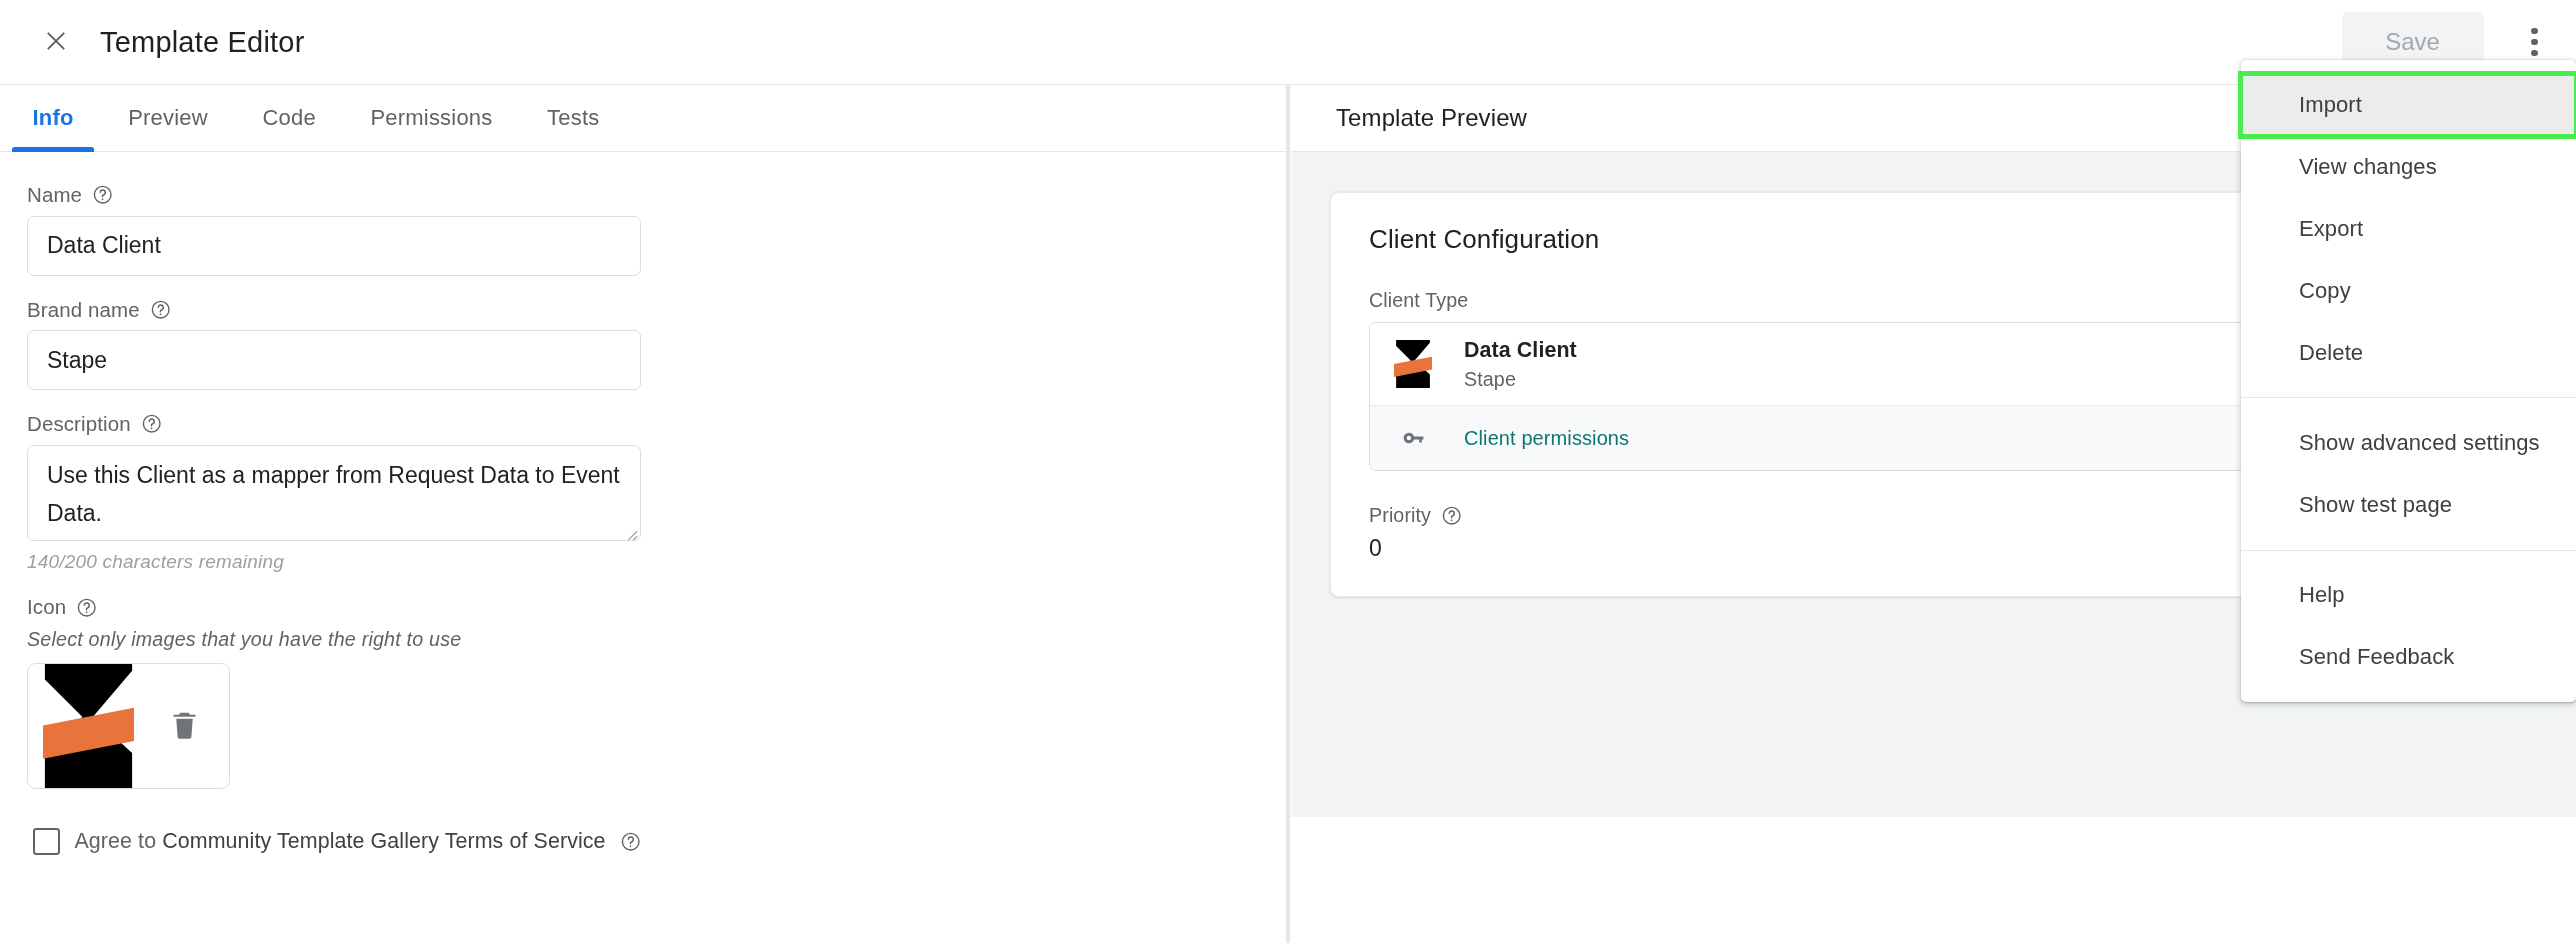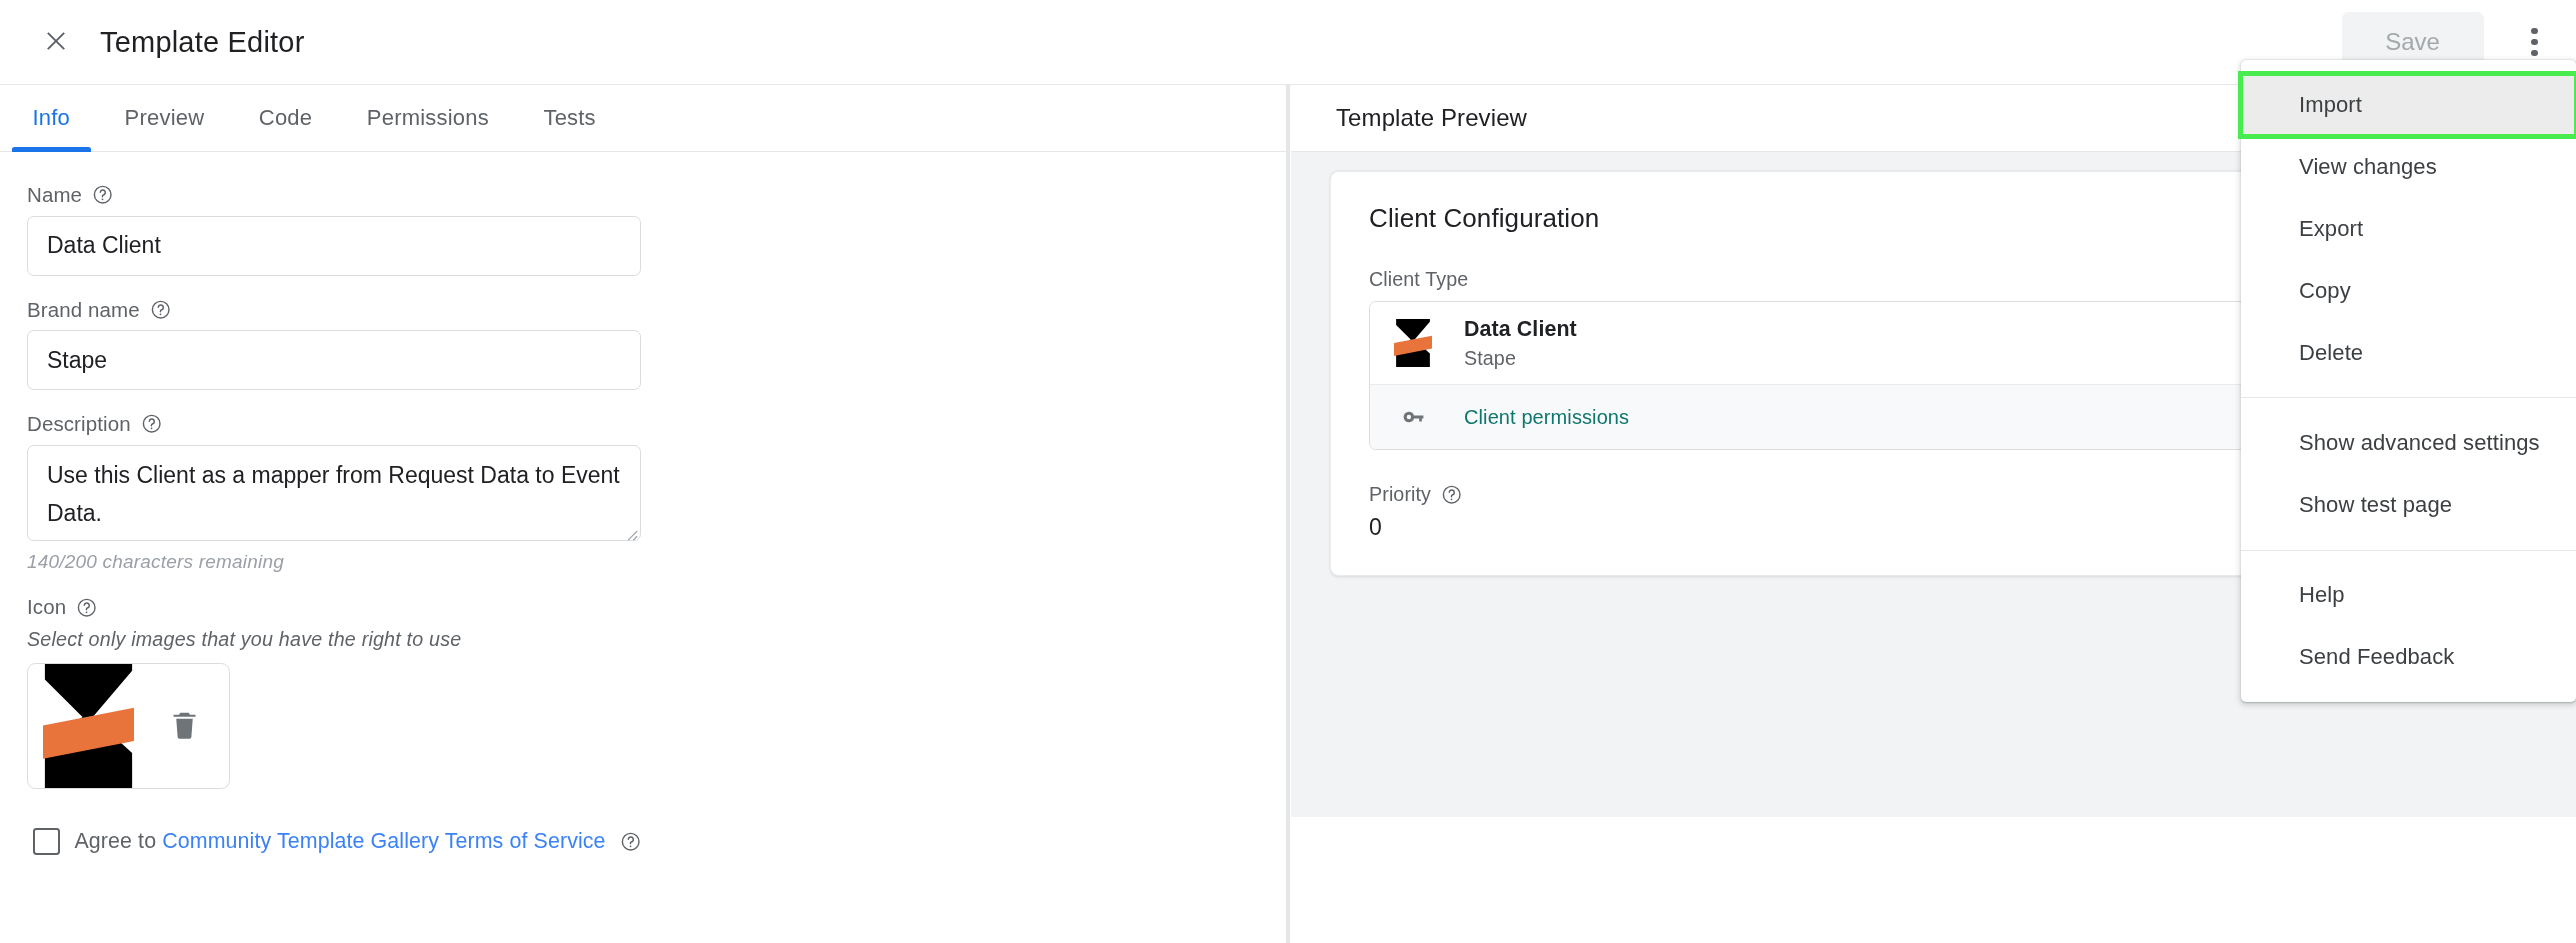--- a/index.html
+++ b/index.html
@@ -61,21 +61,21 @@
     border-bottom: 0.9px solid #e4e6e8; padding-left: 0px;
   }
   .tab {
     position: relative; display: flex; align-items: center;
     justify-content: center;
     padding: 0 20.5px; margin: 0 6.8px;
     font-size: 22px; color: #5f6368; cursor: pointer;
     letter-spacing: 0.2px;
   }
   .tab:first-child { margin-left: 12px; }
-  .tab.active { color: #1a73e8; font-weight: 400; }
+  .tab.active { color: #1a73e8; font-weight: 700; }
   .tab.active::after {
     content: ""; position: absolute; left: 0; right: 0; bottom: -0.9px;
     height: 5.1px; background: #1a73e8; border-radius: 2.6px 2.6px 0 0;
   }
 
   .form-area { padding: 31px 0 0 27px; }
   .field-block { margin-bottom: 22px; }
   .field-label-row {
     display: flex; align-items: center; gap: 10.3px;
     margin-bottom: 8.6px;
@@ -132,21 +132,21 @@
 
   .agree-row {
     display: flex; align-items: center; gap: 14.5px;
     margin-top: 39px; margin-left: 6px;
   }
   .checkbox {
     width: 27px; height: 27px; border: 2.6px solid #5f6368;
     border-radius: 3.4px; background: #fff; cursor: pointer; flex: 0 0 auto;
   }
   .agree-text { font-size: 21.4px; color: #5f6368; letter-spacing: 0.1px; }
-  .agree-link { color: #3b82f6; cursor: pointer; }
+  .agree-link { color: #404040; cursor: pointer; }
 
   
   .splitter {
     position: absolute; left: 1286px; top: 85px;
     width: 4.3px; height: 858px; background: #e4e6e8;
     cursor: col-resize; z-index: 4;
   }
 
   
   .right-panel {
@@ -154,21 +154,21 @@
     width: 1285px; height: 858px;
     background: #ffffff; overflow: hidden;
   }
   .preview-header {
     height: 67px; display: flex; align-items: center;
     padding-left: 45px;
     border-bottom: 0.9px solid #e4e6e8;
     font-size: 24px; color: #202124; letter-spacing: 0.1px;
   }
   .preview-body {
-    height: 665px; background: #f1f3f4; padding: 19px 39px;
+    height: 665px; background: #f1f3f4; padding: 40px 39px;
   }
   .preview-card {
     background: #ffffff; border-radius: 8.6px;
     border: 0.9px solid #e8eaed;
     box-shadow: 0 0.9px 2.6px rgba(60,64,67,.14);
     padding: 31px 38px 34px 38px;
     width: 100%;
   }
   .card-title {
     font-size: 26px; color: #202124; letter-spacing: 0.1px;

